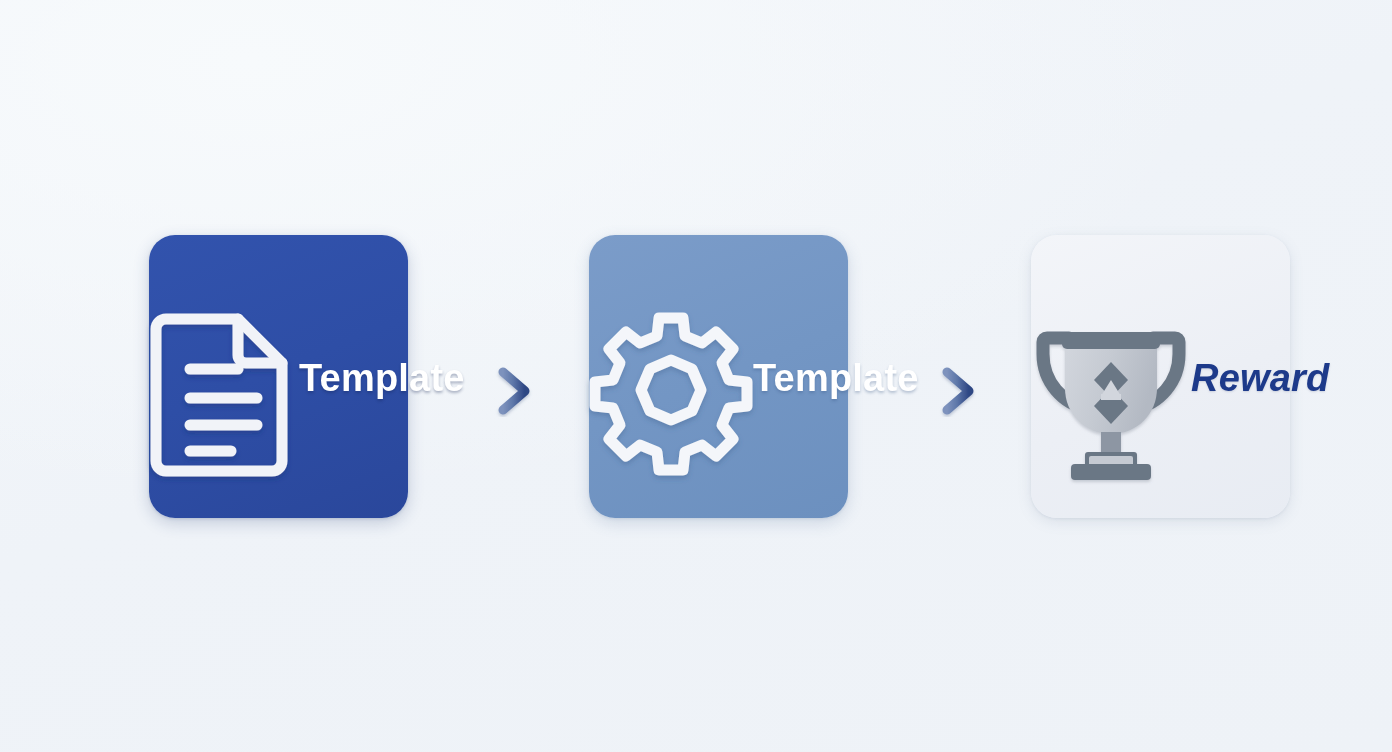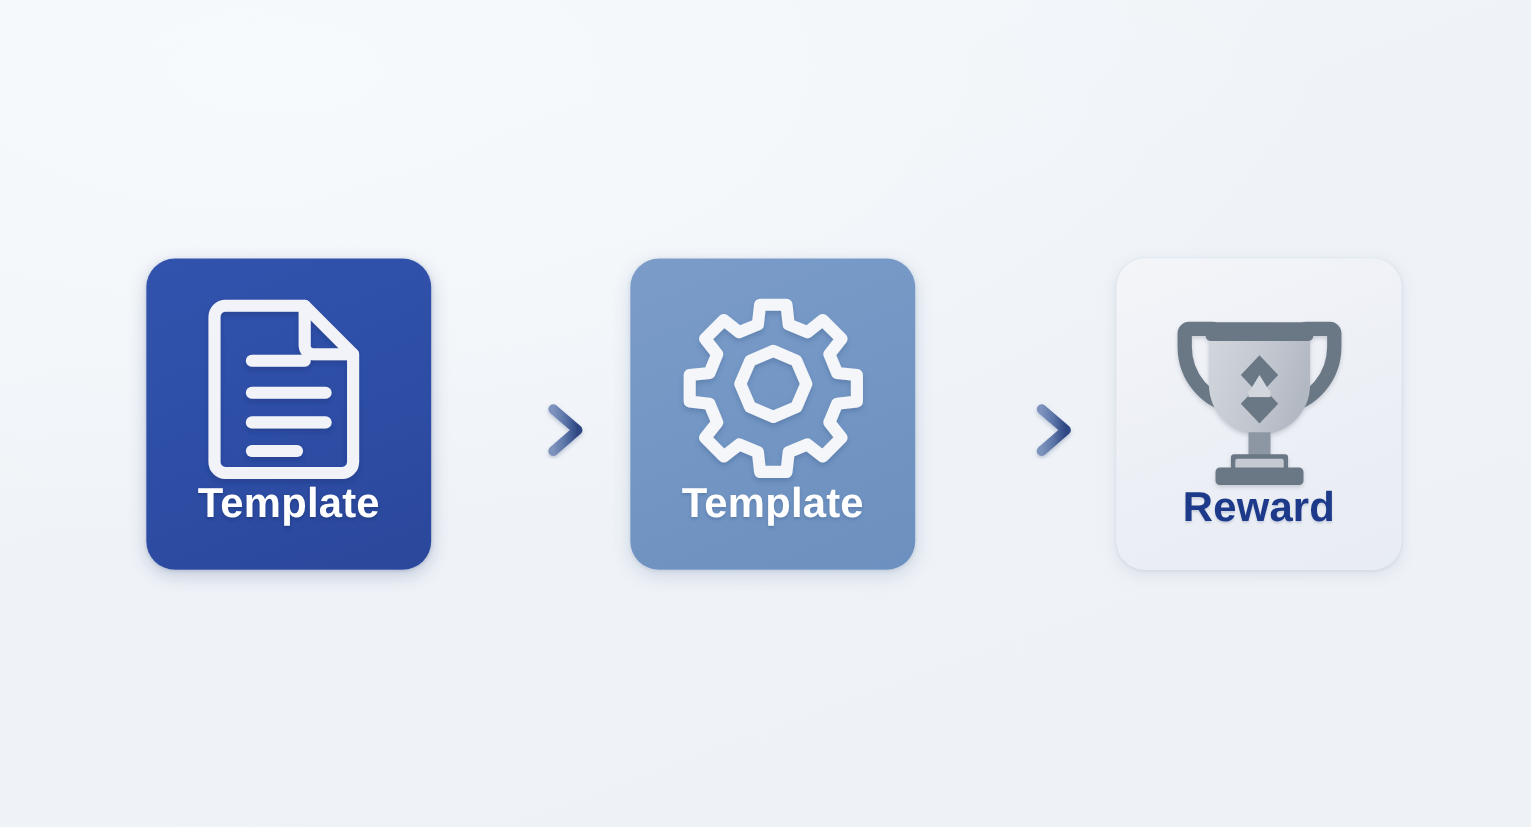--- a/index.html
+++ b/index.html
@@ -34,23 +34,24 @@
   }
 
   .card {
     position: absolute;
     top: 0;
     width: 259px;
     height: 283px;
     border-radius: 26px;
     box-sizing: border-box;
     display: flex;
-    flex-direction: column;
+    flex-direction: row;
     align-items: center;
     justify-content: flex-start;
+    margin-left: 16px;
   }
 
   .card-icon {
     margin-top: 26px;
     width: 164px;
     height: 176px;
     display: flex;
     align-items: center;
     justify-content: center;
   }
@@ -89,20 +90,21 @@
 
   
   #card-reward {
     left: 1015px;
     background: linear-gradient(158deg, #f3f5f9 0%, #eceff5 55%, #e8ecf3 100%);
     box-shadow: 0 4px 14px rgba(110,125,155,0.15), 0 1px 3px rgba(110,125,155,0.12);
   }
   #card-reward .card-label {
     color: #1d3a8a;
     text-shadow: 0 1px 2px rgba(140,150,175,0.35);
+    font-style: italic;
   }
   #card-reward .card-icon { margin-top: 30px; }
 
   
   .arrow {
     position: absolute;
     top: 130px;
     width: 112px;
     height: 52px;
   }

